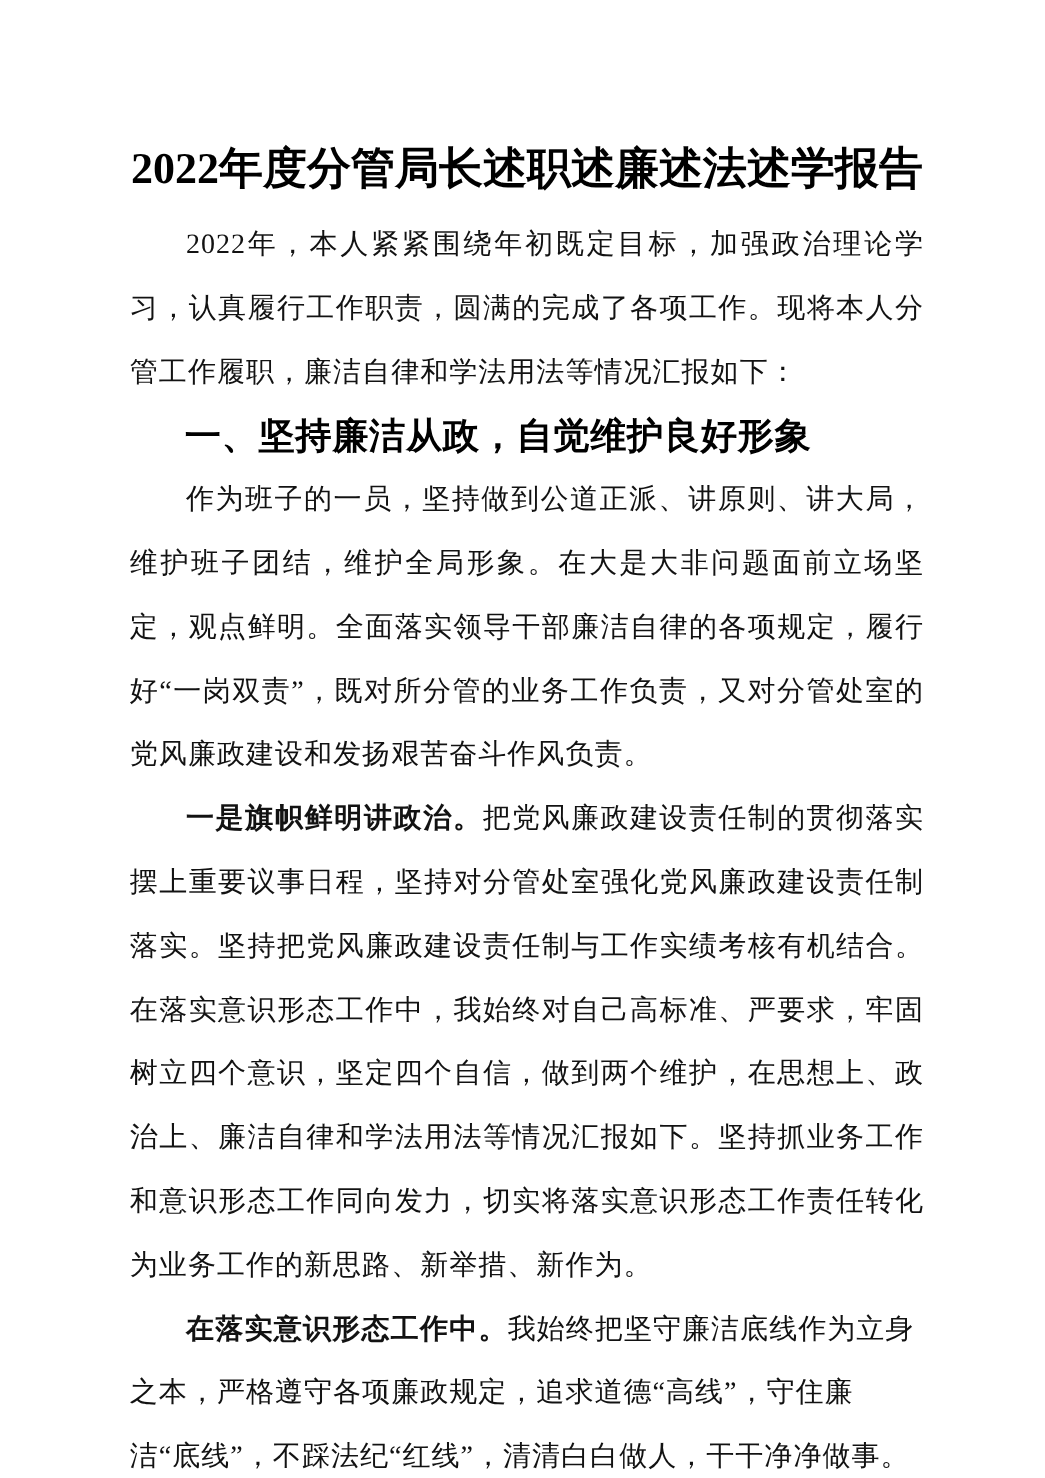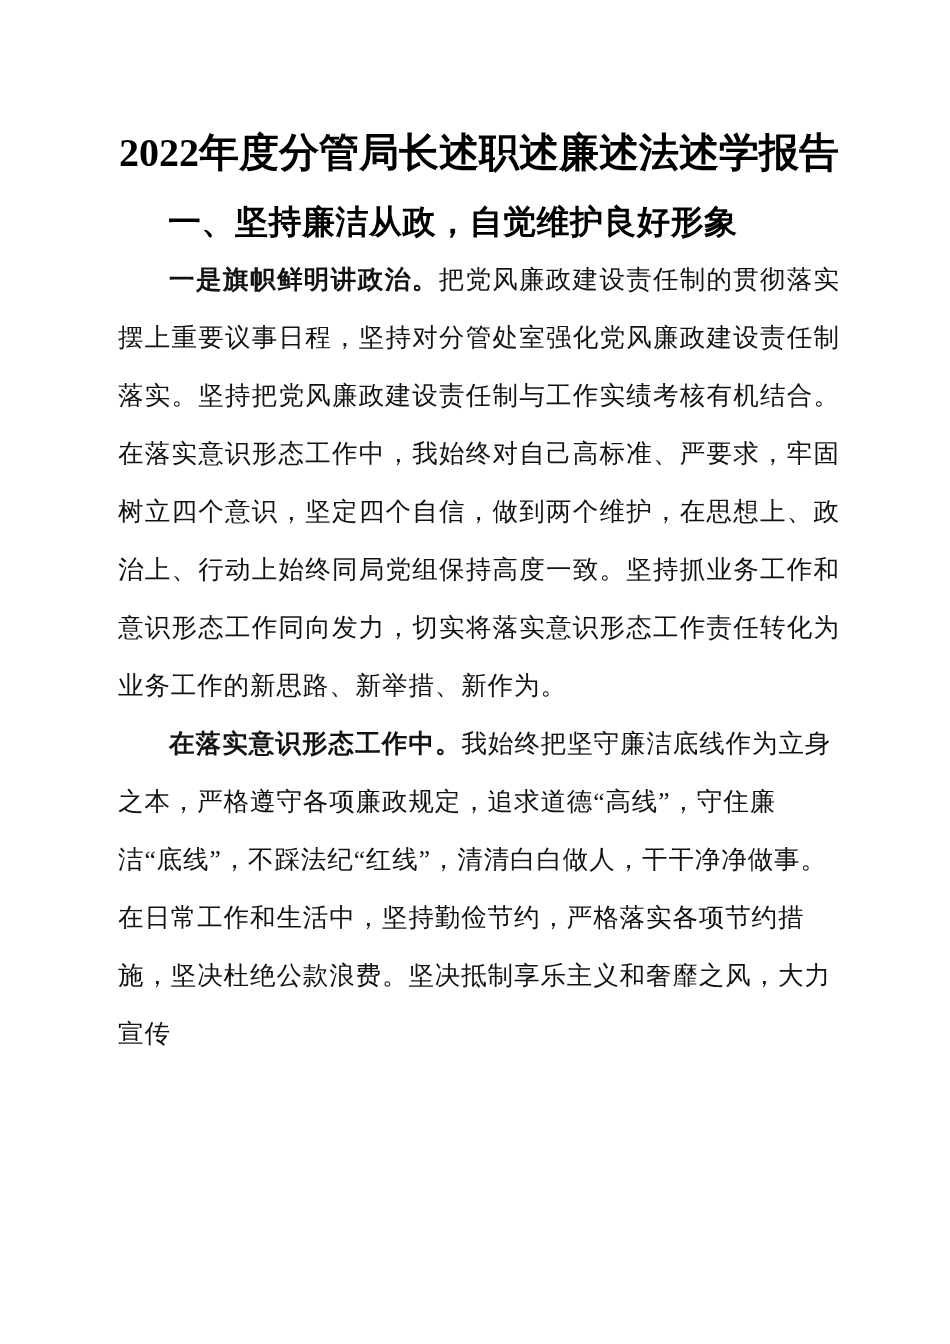--- a/index.html
+++ b/index.html
@@ -64,22 +64,24 @@
   }
 </style>
 </head>
 <body>
 
 <div class="page">
   <div class="doc-body">
 
     <h1 class="doc-title">2022年度分管局长述职述廉述法述学报告</h1>
 
+    <p class="para">2022年，本人紧紧围绕年初既定目标，加强政治理论学习，认真履行工作职责，圆满的完成了各项工作。现将本人分管工作履职，廉洁自律和学法用法等情况汇报如下：</p>
 
     <h2 class="section-heading">一、坚持廉洁从政，自觉维护良好形象</h2>
 
+    <p class="para">作为班子的一员，坚持做到公道正派、讲原则、讲大局，维护班子团结，维护全局形象。在大是大非问题面前立场坚定，观点鲜明。全面落实领导干部廉洁自律的各项规定，履行好“一岗双责”，既对所分管的业务工作负责，又对分管处室的党风廉政建设和发扬艰苦奋斗作风负责。</p>
 
-    <p class="para"><span class="lead">一是旗帜鲜明讲政治。</span><span>把党风廉政建设责任制的贯彻落实摆上重要议事日程，坚持对分管处室强化党风廉政建设责任制落实。坚持把党风廉政建设责任制与工作实绩考核有机结合。在落实意识形态工作中，我始终对自己高标准、严要求，牢固树立四个意识，坚定四个自信，做到两个维护，在思想上、政治上、行动上始终同局党组保持高度一致。坚持抓业务工作和意识形态工作同向发力，切实将落实意识形态工作责任转化为业务工作的新思路、新举措、新作为。</span></p>
+    <p class="para"><span class="lead">一是旗帜鲜明讲政治。</span><span>把党风廉政建设责任制的贯彻落实摆上重要议事日程，坚持对分管处室强化党风廉政建设责任制落实。坚持把党风廉政建设责任制与工作实绩考核有机结合。在落实意识形态工作中，我始终对自己高标准、严要求，牢固树立四个意识，坚定四个自信，做到两个维护，在思想上、政治上、廉洁自律和学法用法等情况汇报如下。坚持抓业务工作和意识形态工作同向发力，切实将落实意识形态工作责任转化为业务工作的新思路、新举措、新作为。</span></p>
 
     <p class="para para-last"><span class="lead">在落实意识形态工作中。</span><span>我始终把坚守廉洁底线作为立身之本，严格遵守各项廉政规定，追求道德“高线”，守住廉洁“底线”，不踩法纪“红线”，清清白白做人，干干净净做事。在日常工作和生活中，坚持勤俭节约，严格落实各项节约措施，坚决杜绝公款浪费。坚决抵制享乐主义和奢靡之风，大力宣传</span></p>
 
   </div>
 </div>
 
 </body></html>

